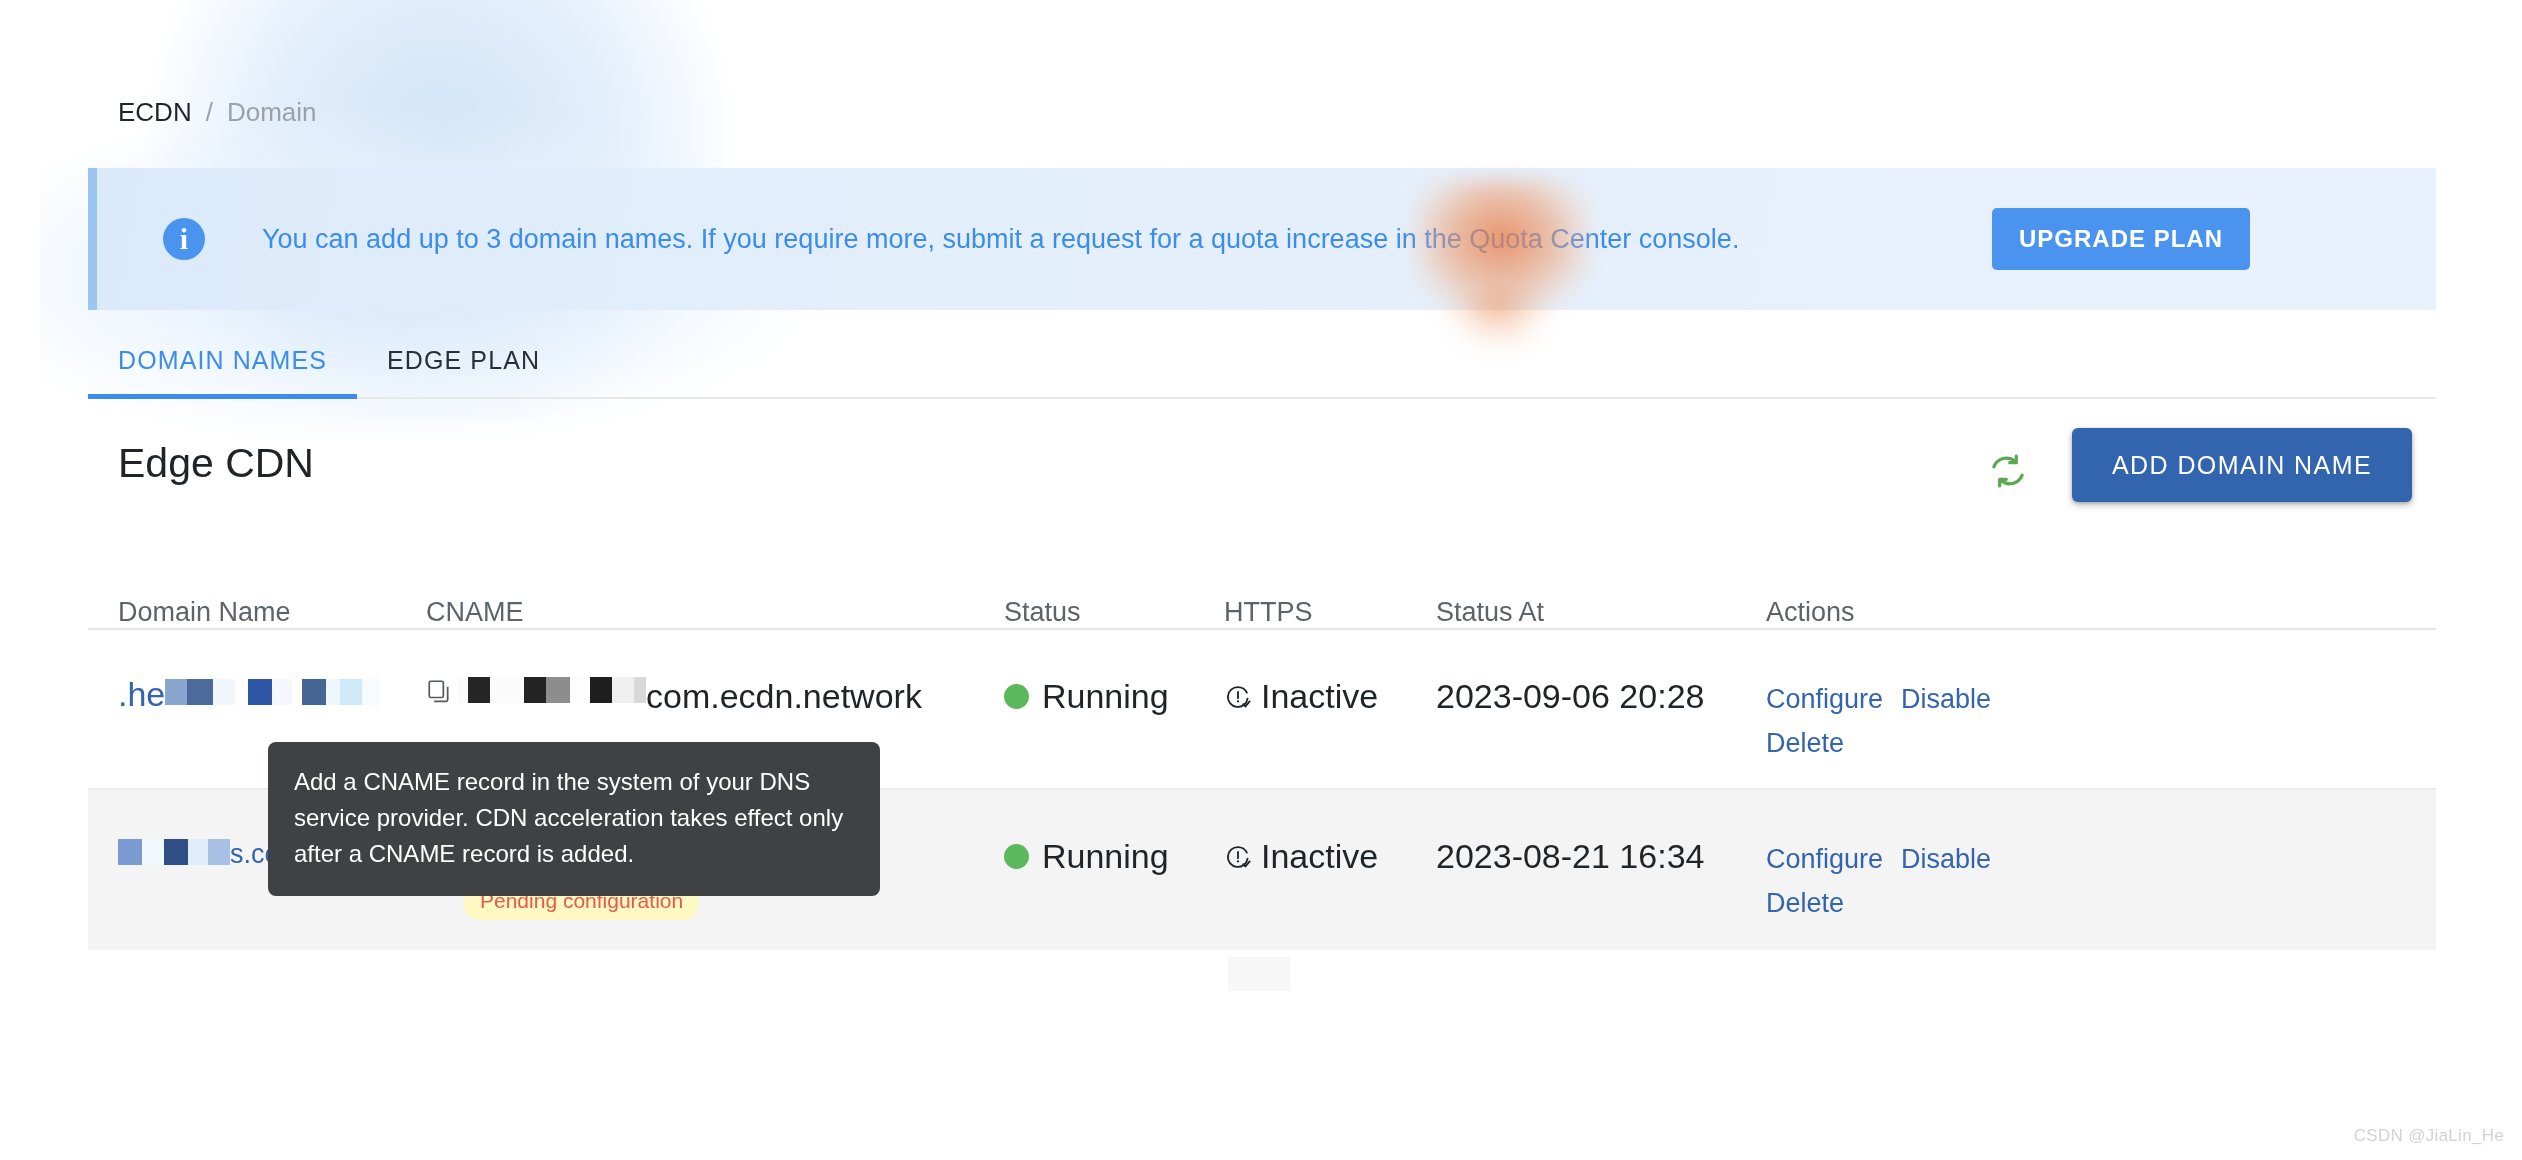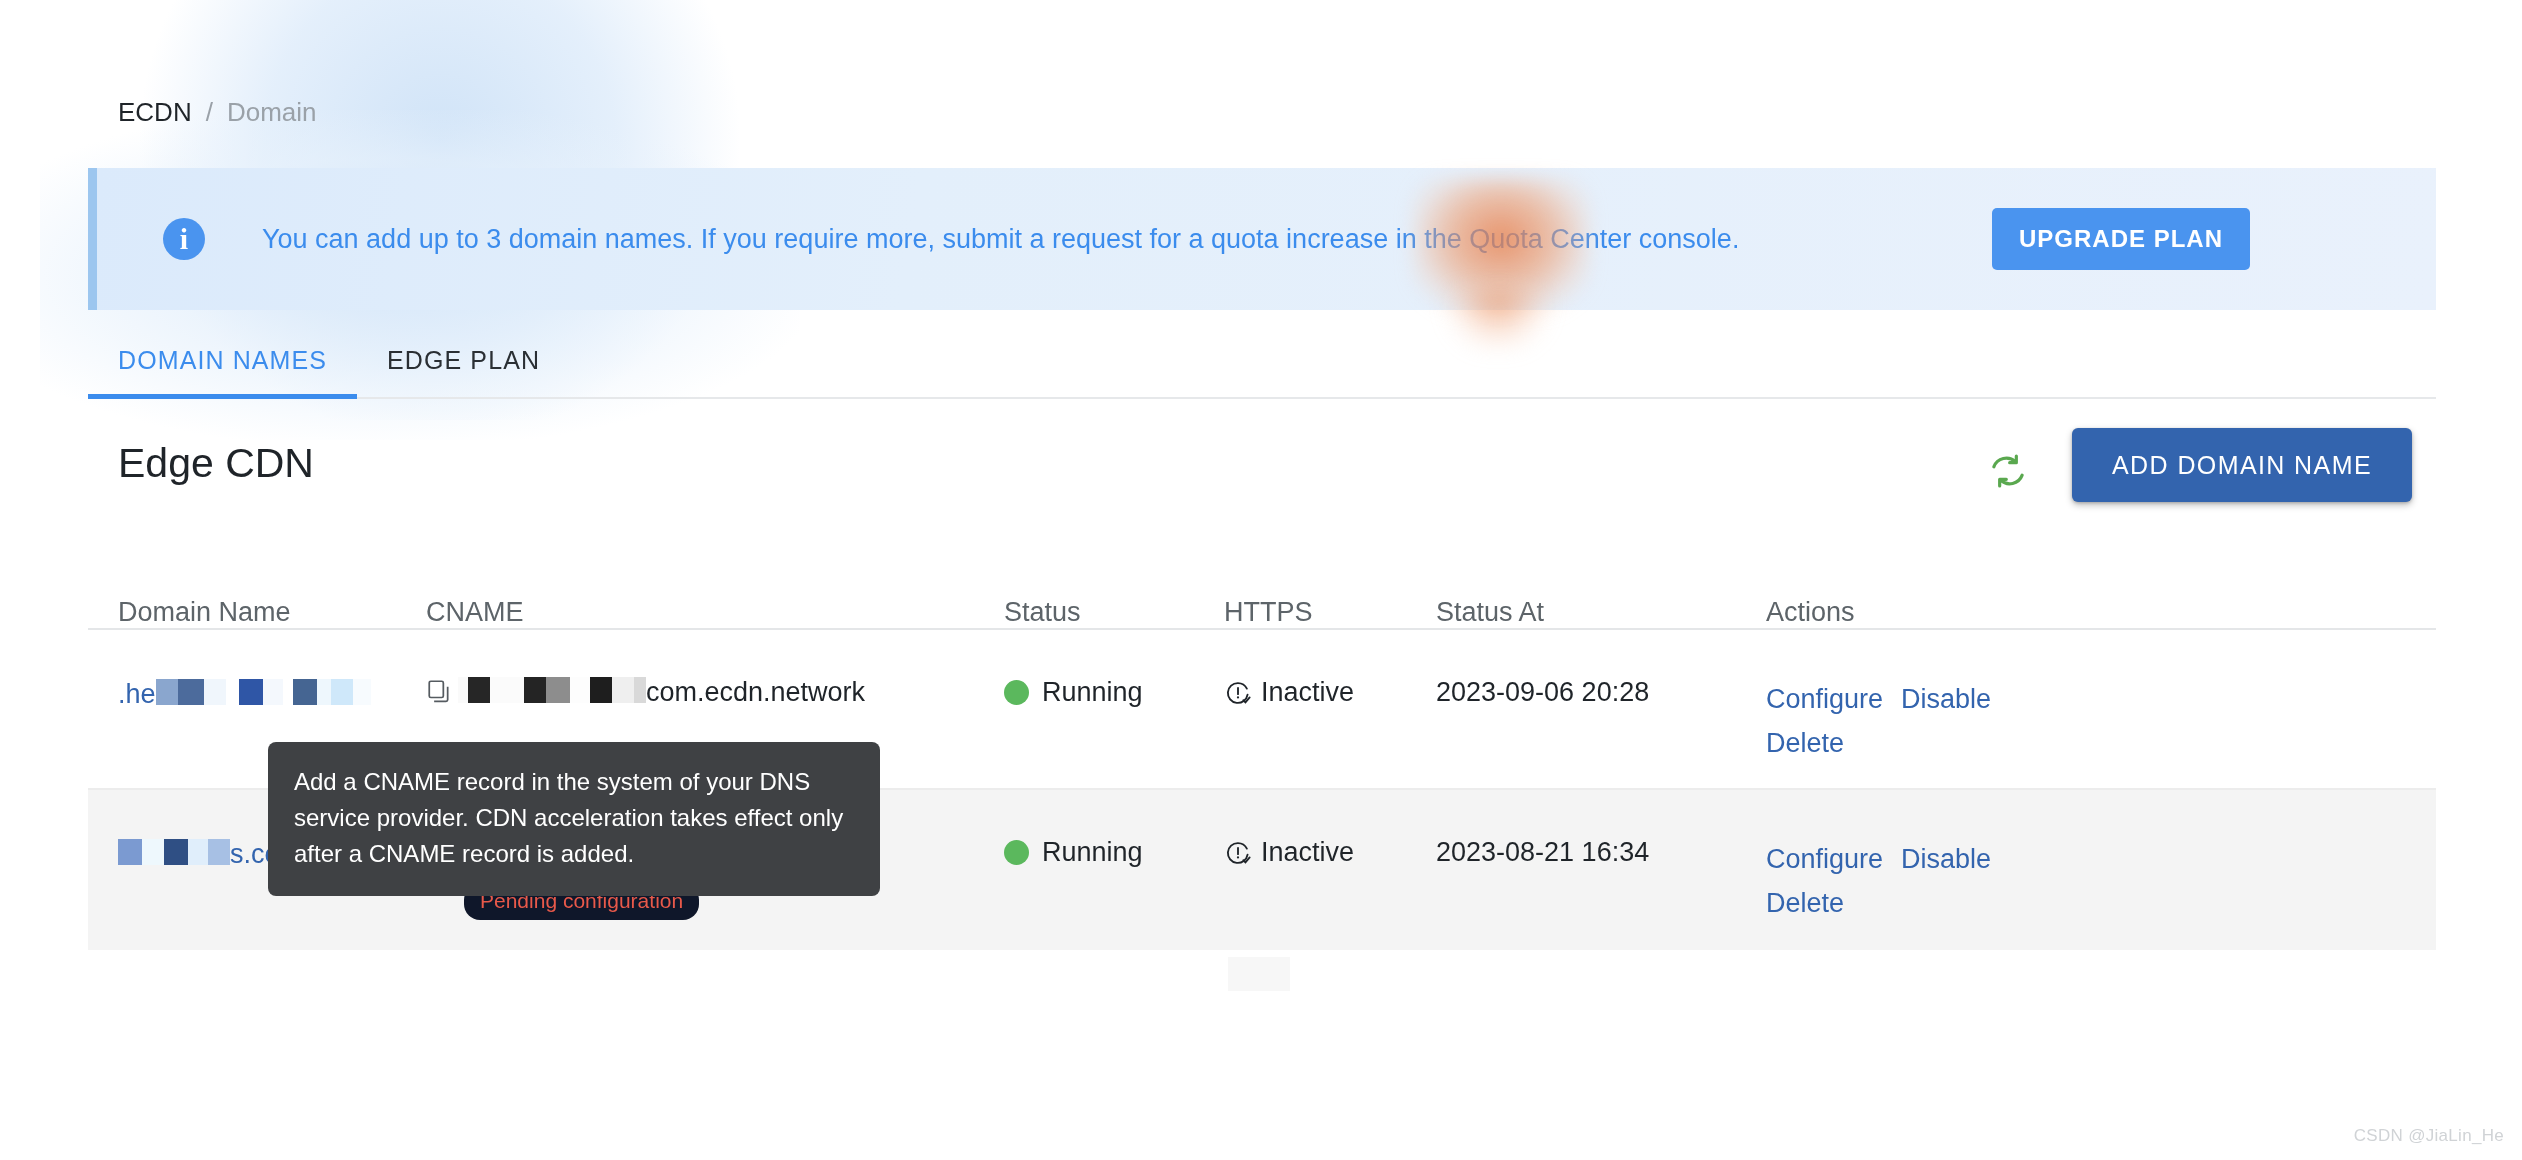--- a/index.html
+++ b/index.html
@@ -138,21 +138,21 @@
   .c-cname   { width: 578px; }
   .c-status  { width: 220px; }
   .c-https   { width: 212px; }
   .c-created { width: 330px; }
   .c-actions { width: 400px; }
 
   .thead .c-domain { padding-left: 30px; }
 
   .cell-pad { padding-top: 47px; }
 
-  .mono-text { font-size: 27px; color: #1f2429; }
+  .mono-text { font-size: 34px; color: #1f2429; }
   .link-blue { color: #3364ae; font-size: 27px; }
 
   .domain-line { display: flex; align-items: center; height: 34px; }
   .blk { display: inline-block; height: 26px; }
 
   .cname-line { display: flex; align-items: flex-start; height: 34px; }
   .copy-icon { width: 26px; height: 28px; margin-right: 6px; flex: none; }
 
   .status-dot {
     width: 25px; height: 25px; border-radius: 50%;
@@ -164,21 +164,21 @@
   .https-icon { width: 28px; height: 28px; margin-right: 9px; flex:none; }
 
   .actions-wrap { display: flex; flex-wrap: wrap; width: 300px; }
   .act {
     color: #3364ae; font-size: 27px; line-height: 44px;
     cursor: pointer; margin-right: 18px;
   }
 
   .badge {
     display: inline-block;
-    background: #0f172a; color: #e8594a;
+    background: #fef9c3; color: #e8594a;
     border-radius: 16px; padding: 5px 16px 7px;
     font-size: 21px; line-height: 24px;
     margin-top: 13px;
   }
 
   
   .tooltip {
     position: absolute; left: 268px; top: 742px;
     width: 612px;
     background: #3f4144; color: #ffffff;

